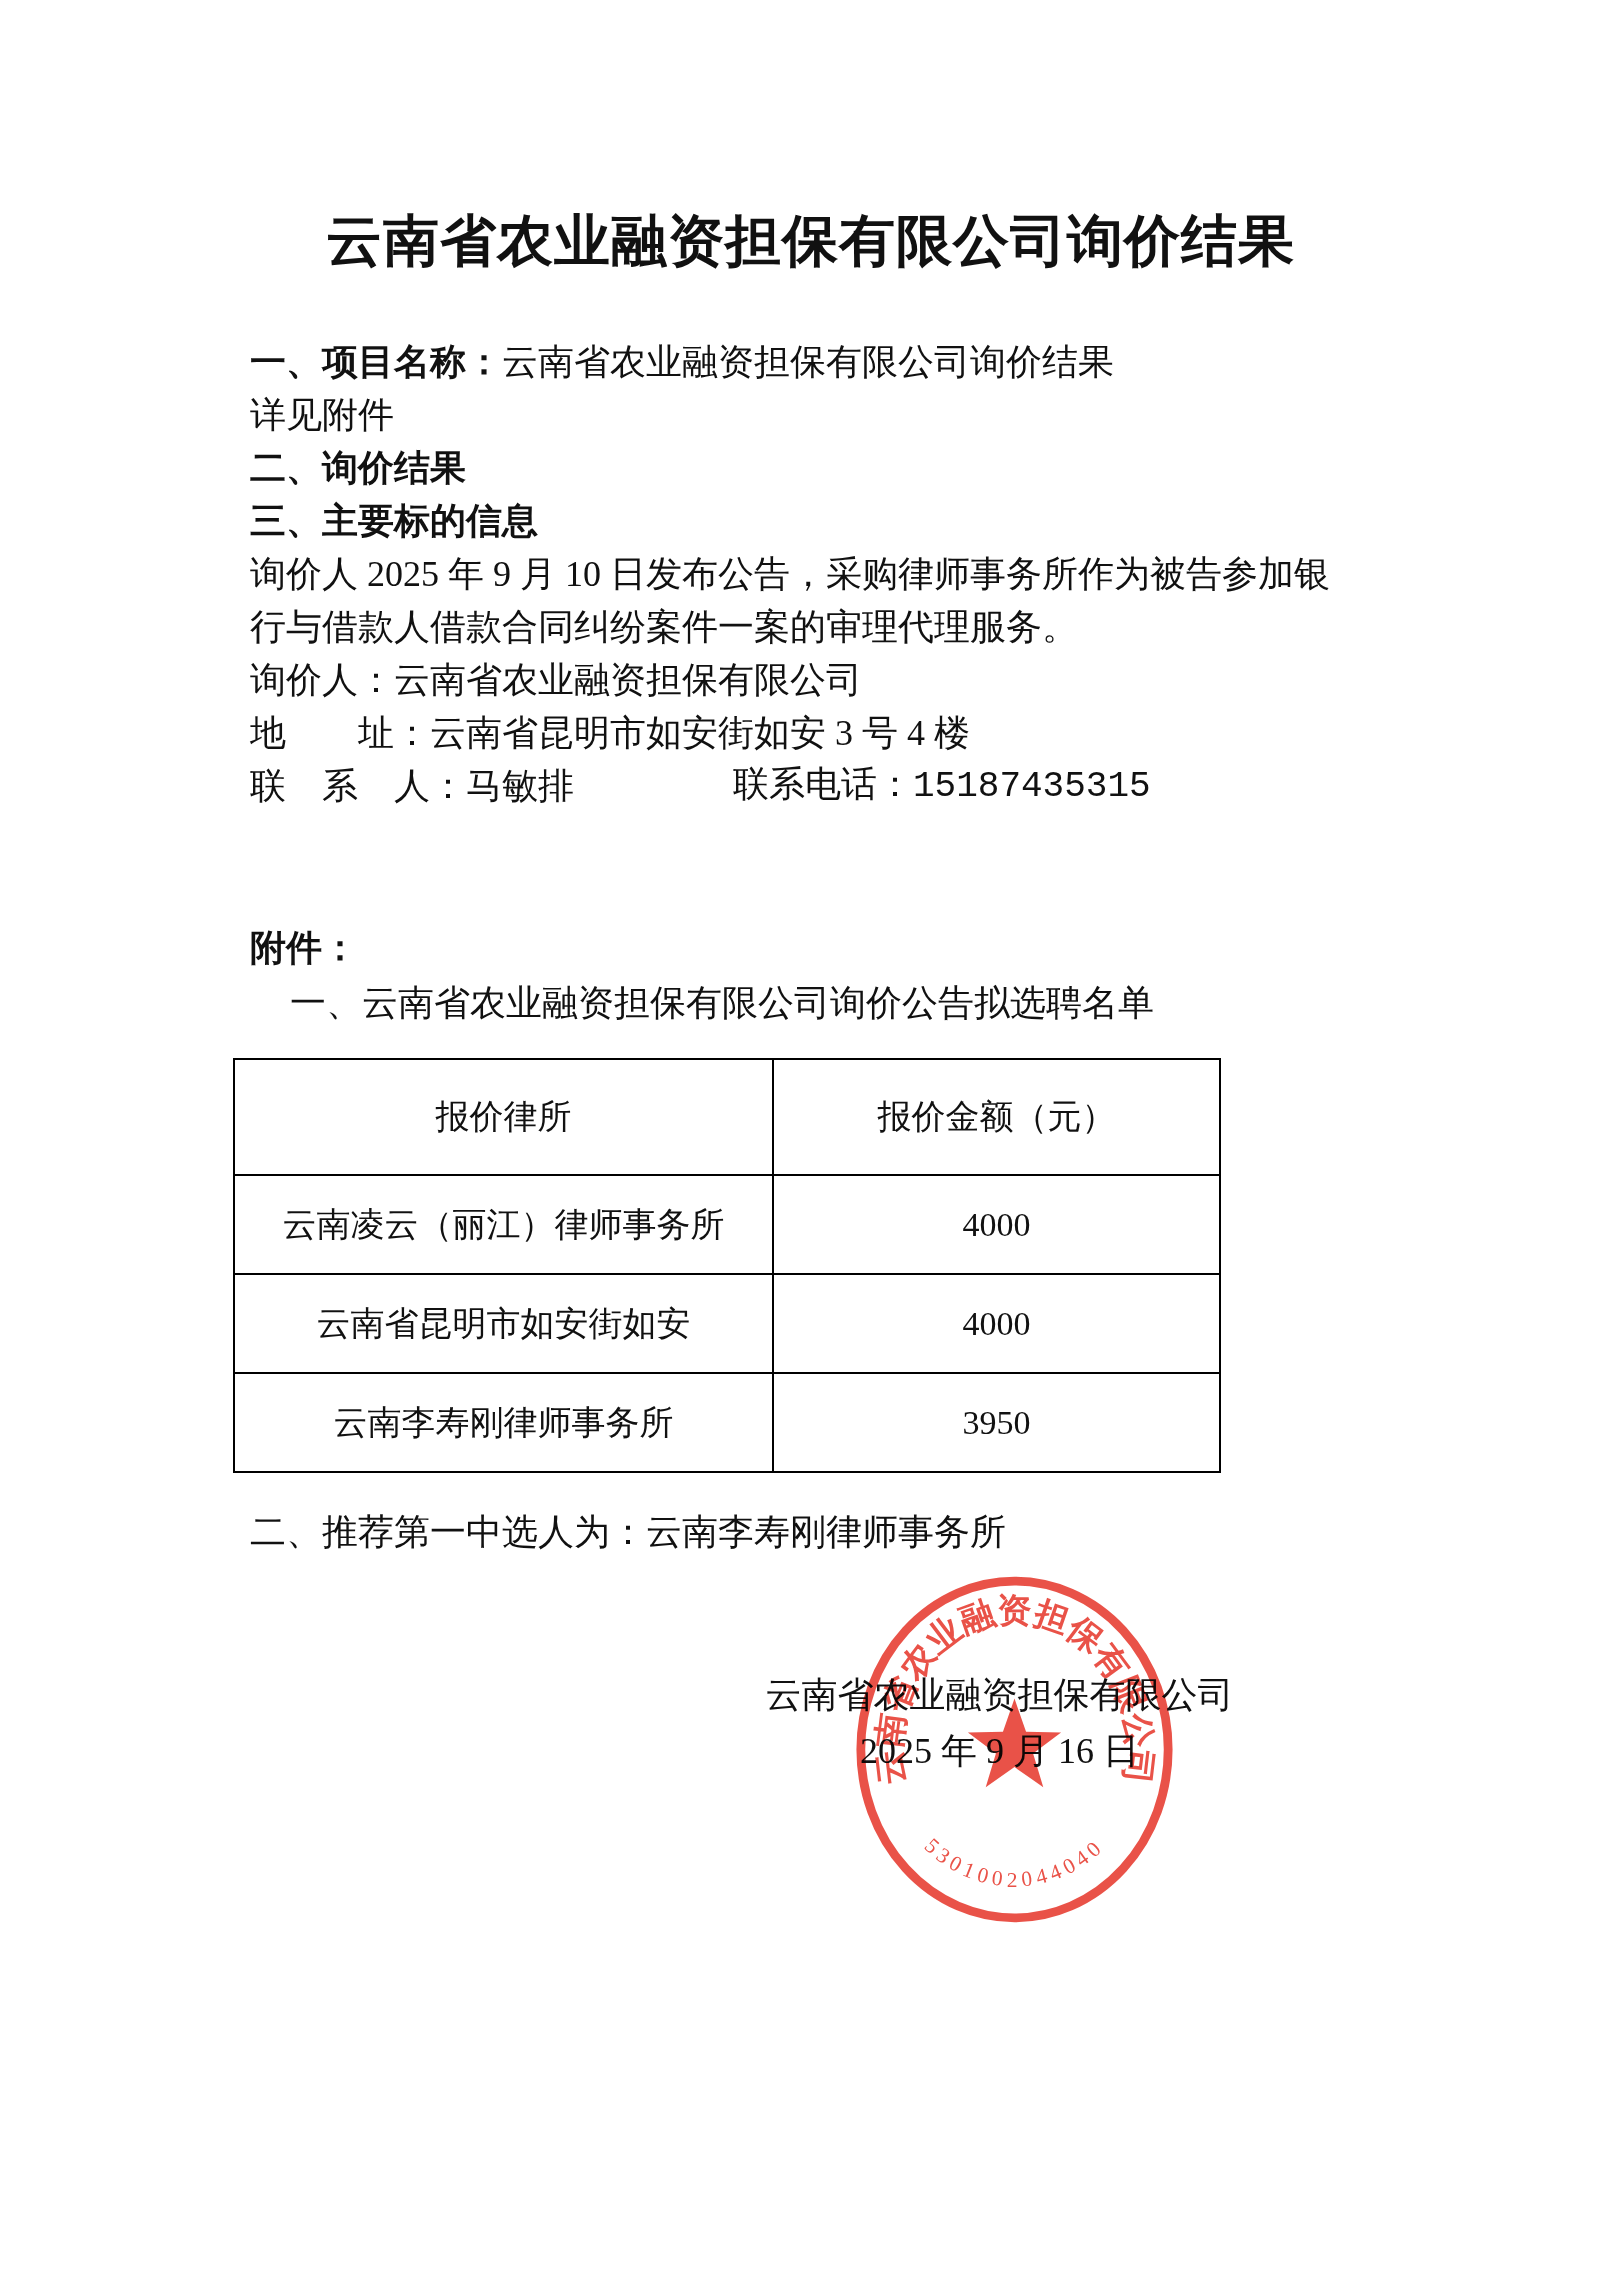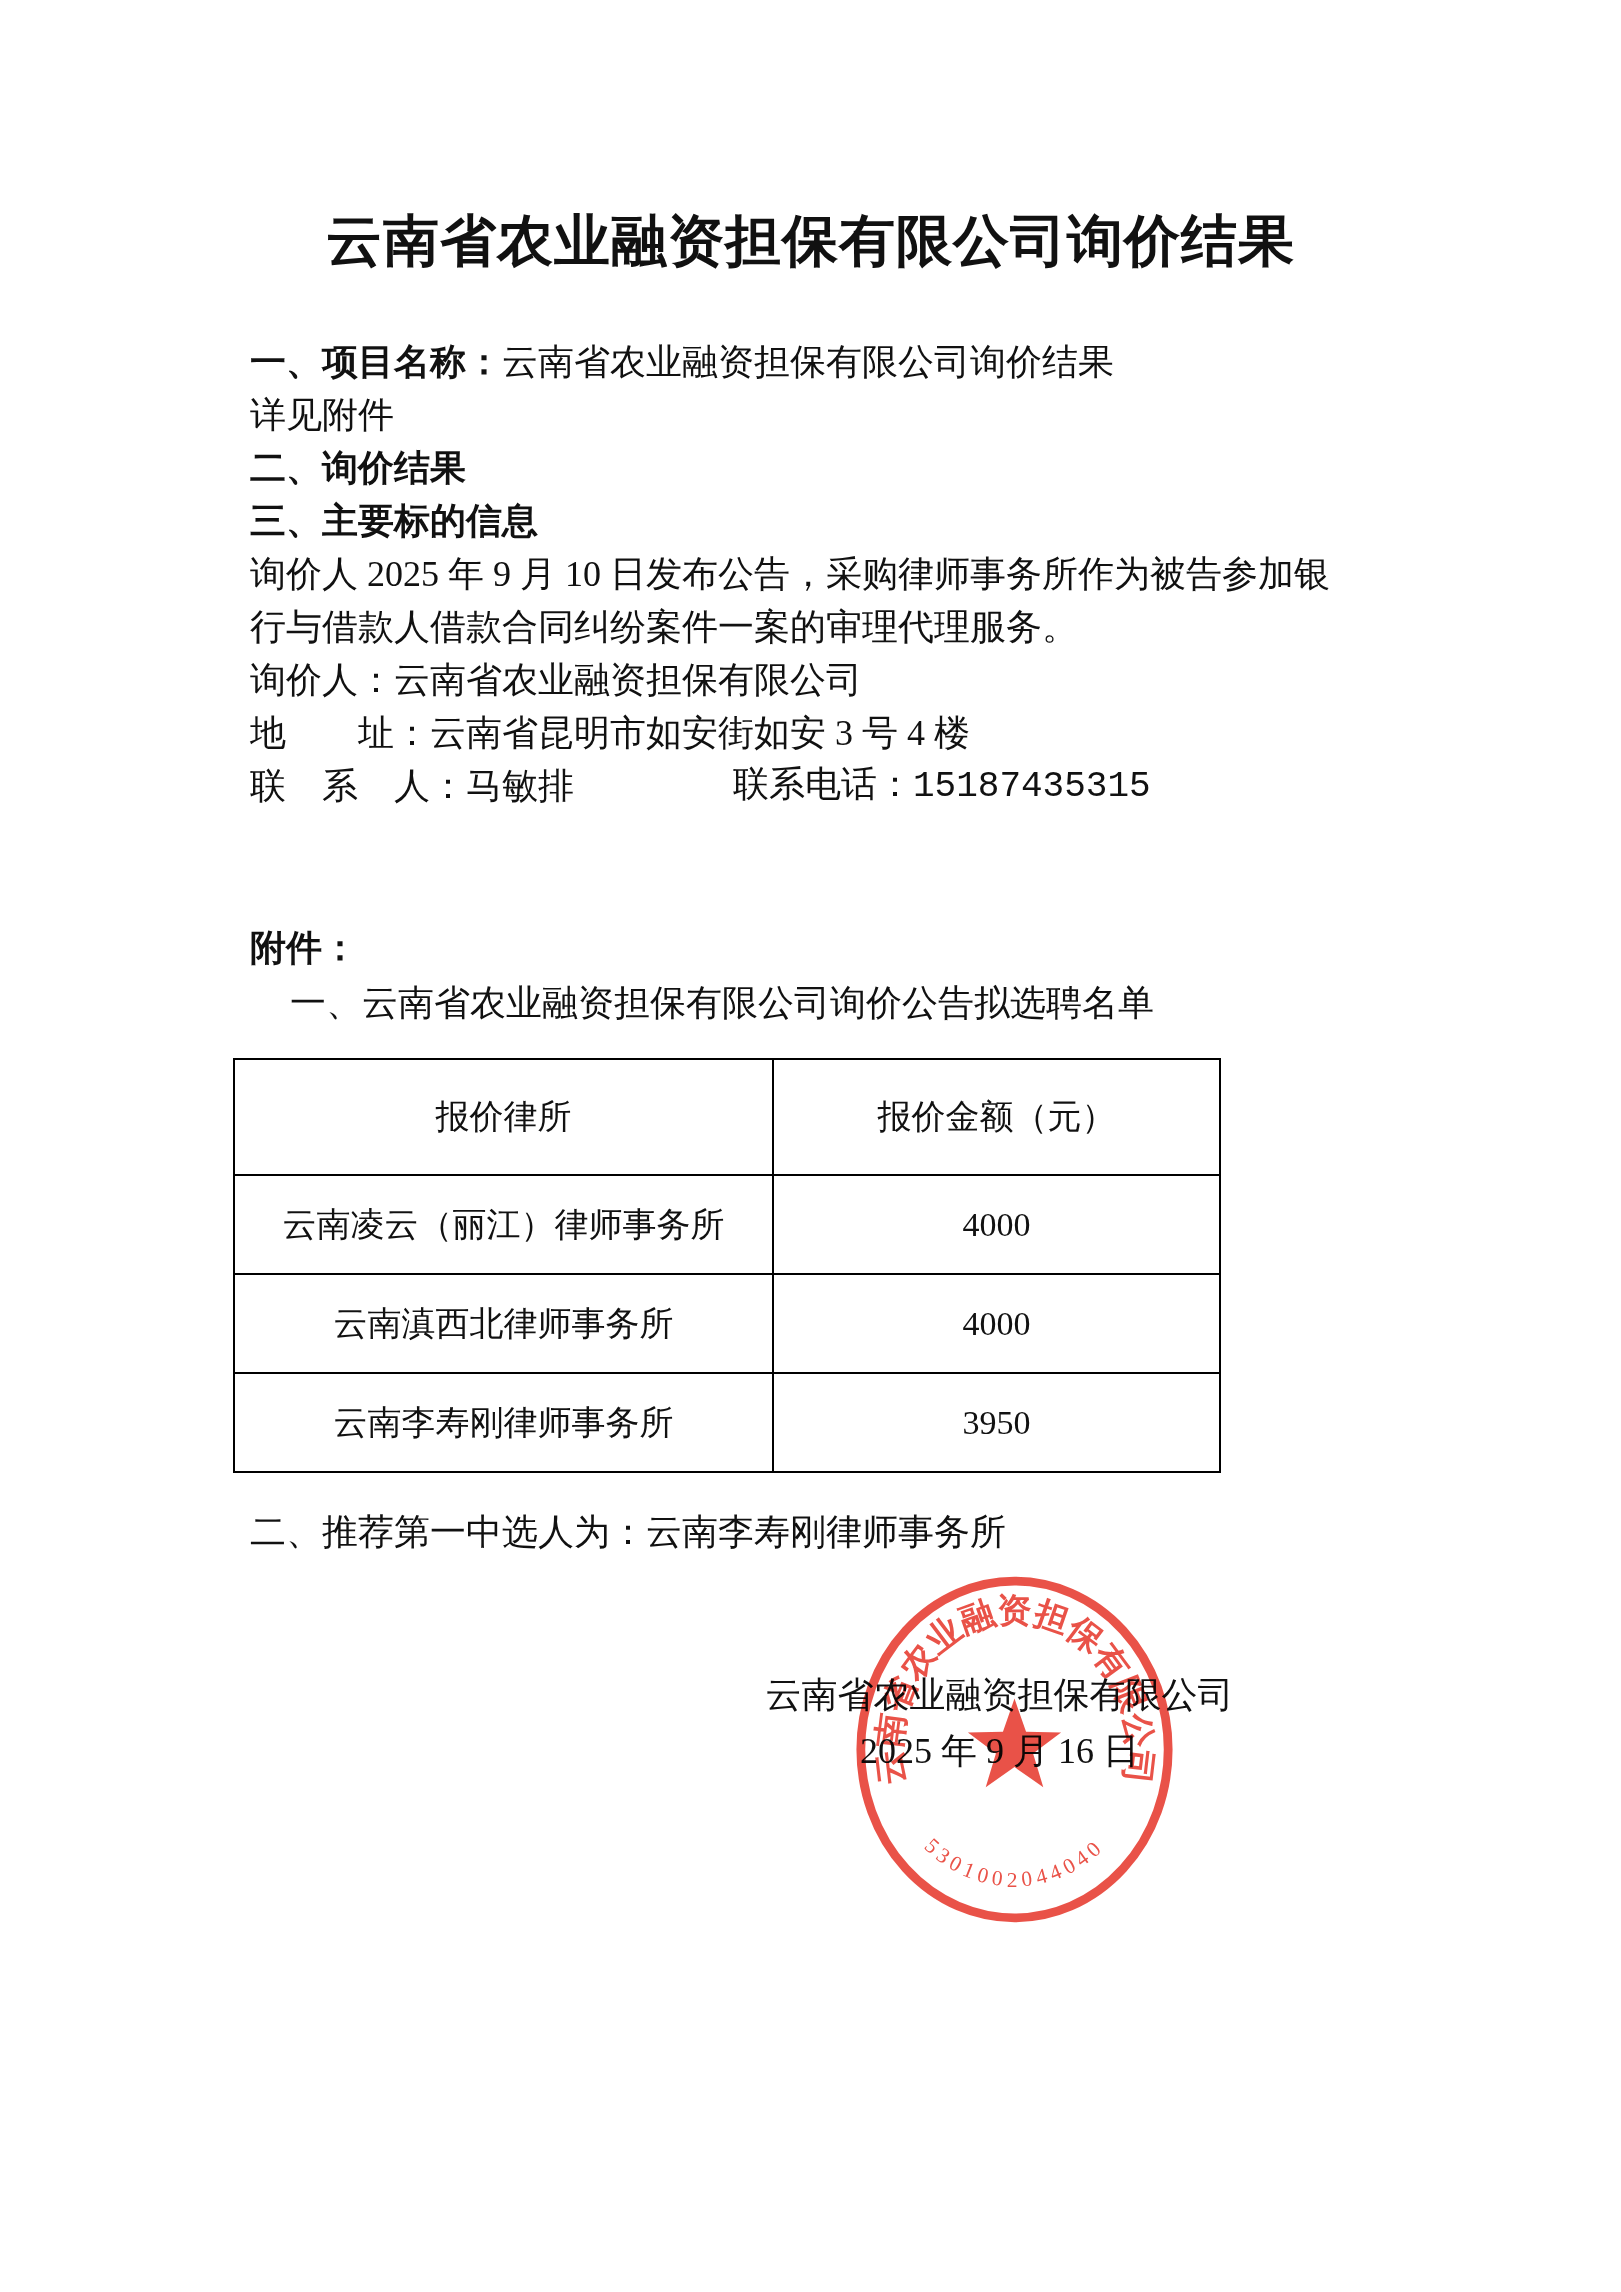--- a/index.html
+++ b/index.html
@@ -108,21 +108,21 @@
     <tbody>
         <tr class="row-header">
       <th class="col-firm">报价律所</th>
       <th class="col-amount">报价金额（元）</th>
     </tr>
     <tr class="row-data">
       <td>云南凌云（丽江）律师事务所</td>
       <td>4000</td>
     </tr>
     <tr class="row-data">
-      <td>云南滇西北律师事务所</td>
+      <td>云南省昆明市如安街如安</td>
       <td>4000</td>
     </tr>
     <tr class="row-data">
       <td>云南李寿刚律师事务所</td>
       <td>3950</td>
     </tr>
   </tbody>
     </table>
 
   <div class="recommendation">二、推荐第一中选人为：云南李寿刚律师事务所</div>

